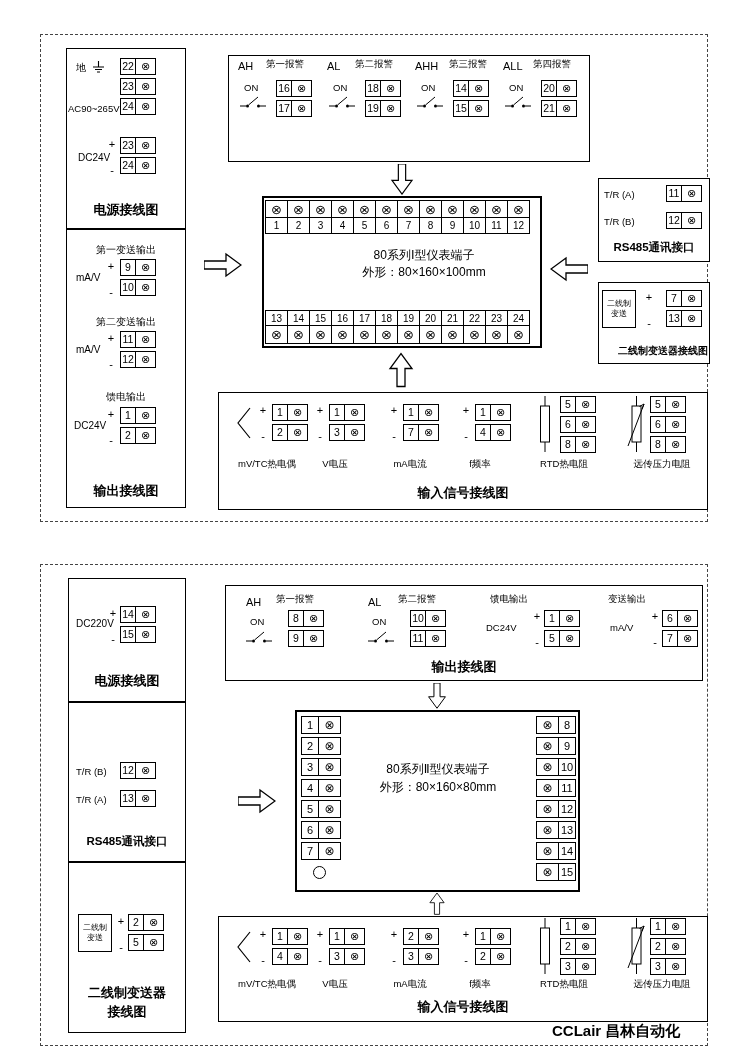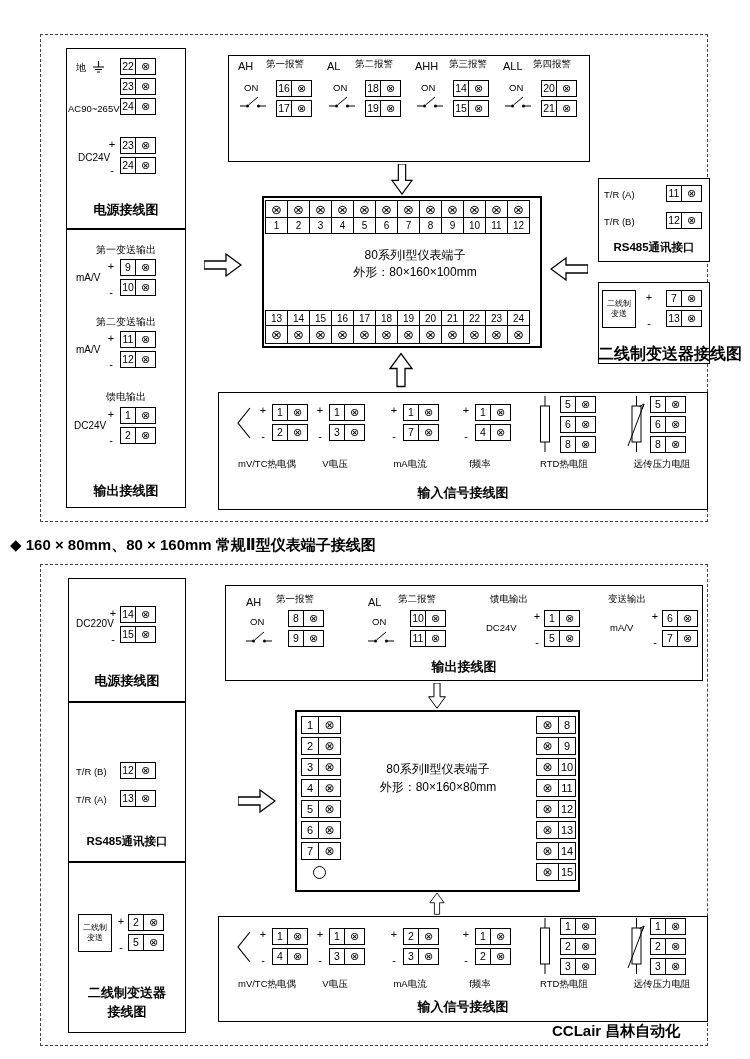--- a/index.html
+++ b/index.html
@@ -305,21 +305,21 @@
       <div class="bigcell">
         <span class="bscrew">⊗</span>
         <span class="bnum">11</span>
       </div>
 
       <div class="bigcell">
         <span class="bscrew">⊗</span>
         <span class="bnum">12</span>
       </div>
     </div>
-  <div class="mid" style="left:253px;top:247px;width:324px">
+  <div class="mid" style="left:262px;top:247px;width:324px">
     <div>80系列Ⅰ型仪表端子</div>
     <div>外形：80×160×100mm</div>
   </div>
   <div class="hstrip" style="left:265px;top:310px">
 
       <div class="bigcell">
         <span class="bnum">13</span>
         <span class="bscrew">⊗</span>
       </div>
 
@@ -406,21 +406,21 @@
       <div class="term">
         <span class="num">7</span>
         <span class="screw">⊗</span>
       </div>
 
       <div class="term">
         <span class="num">13</span>
         <span class="screw">⊗</span>
       </div>
     </div>
-  <div class="btitle" style="left:598px;top:344px;width:130px;font-size:16px">二线制变送器接线图</div>
+  <div class="btitle" style="left:598px;top:344px;width:130px;font-size:10px">二线制变送器接线图</div>
 
   <div class="box" style="left:218px;top:392px;width:490px;height:118px"></div>
   <span class="abs" style="left:234px;top:404px">
     <svg width="18" height="38" viewBox="0 0 18 38">
         <path d="M16 4 L4 19 L16 34" stroke="#000" stroke-width="1.2" fill="none"></path>
       </svg>
   </span>
   <div class="pm" style="left:258px;top:405px">
     <span>+</span>
     <span>-</span>
@@ -559,21 +559,20 @@
     <svg width="38" height="26" viewBox="0 0 38 26">
         <polygon points="0,9 22,9 22,2 37,13 22,24 22,17 0,17" fill="#fff" stroke="#000" stroke-width="1.3"></polygon>
       </svg>
   </span>
   <span class="abs" style="left:550px;top:256px">
     <svg width="38" height="26" viewBox="0 0 38 26">
         <polygon points="38,9 16,9 16,2 1,13 16,24 16,17 38,17" fill="#fff" stroke="#000" stroke-width="1.3"></polygon>
       </svg>
   </span>
 
-  <div class="title" style="left:10px;top:536px">◆ 160 × 80mm、80 × 160mm 常规Ⅱ型仪表端子接线图</div>
   <div class="dashed" style="left:40px;top:564px;width:668px;height:482px"></div>
 
   <div class="box" style="left:68px;top:578px;width:118px;height:124px"></div>
   <span class="lbl" style="left:76px;top:618px">DC220V</span>
   <div class="pm" style="left:108px;top:608px">
     <span>+</span>
     <span>-</span>
   </div>
   <div class="tstack" style="left:120px;top:606px">
 

